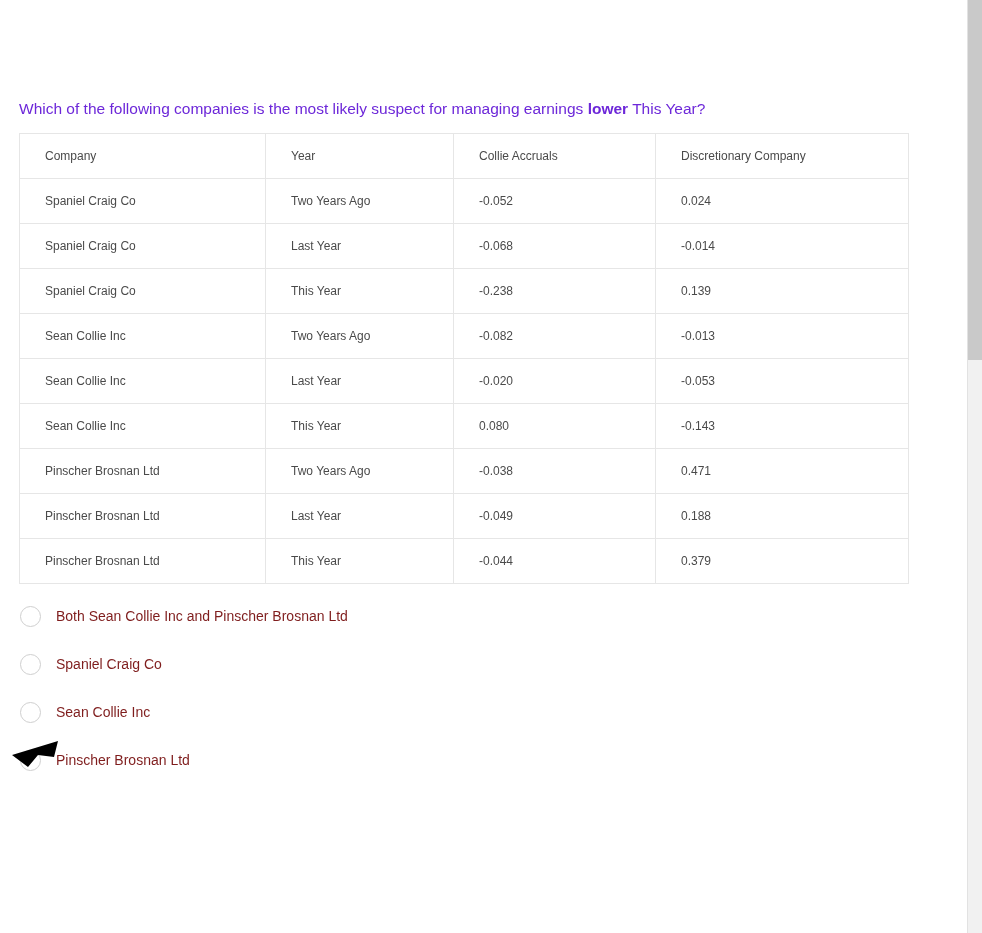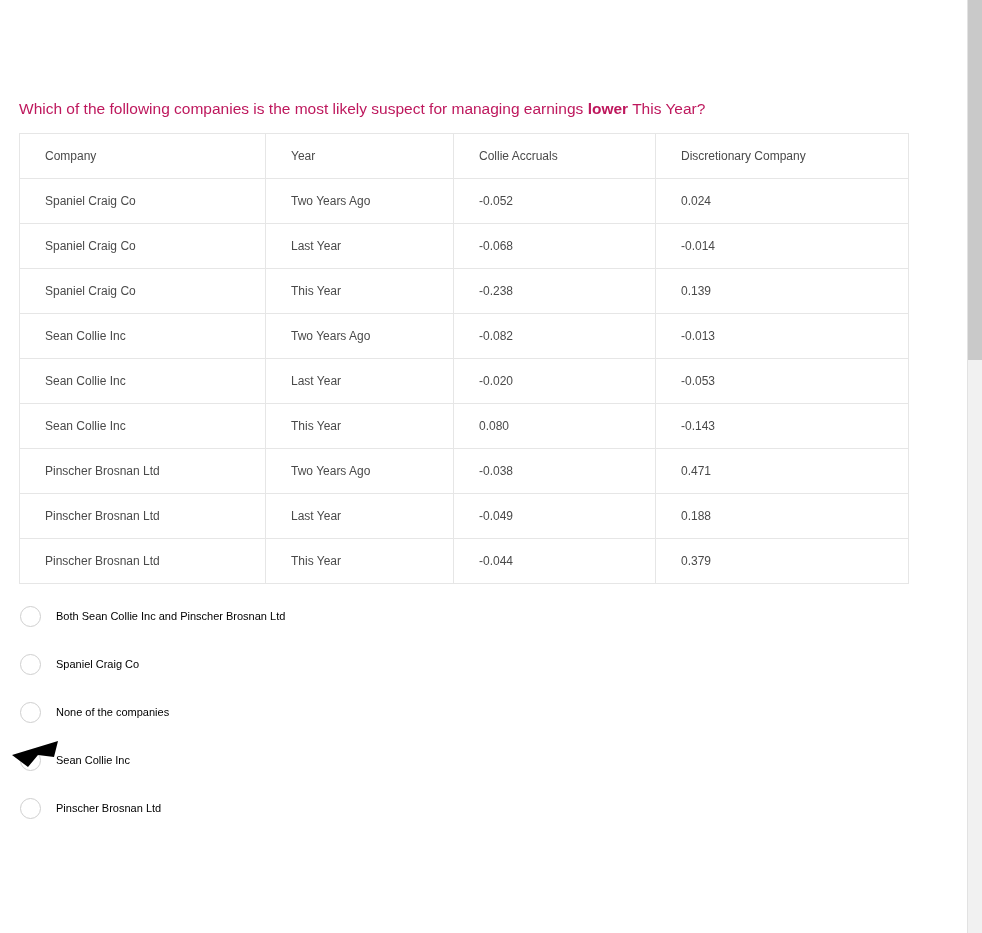--- a/index.html
+++ b/index.html
@@ -44,21 +44,21 @@
     height: 933px;
   }
 
   .question {
     position: absolute;
     left: 19px;
     top: 83px;
     width: 900px;
     font-size: 15.5px;
     line-height: 1.35;
-    color: #be185d;
+    color: #6d28d9;
   }
   .question b {
     font-weight: bold;
   }
 
   table.accruals {
     position: absolute;
     left: 19px;
     top: 133px;
     width: 889px;
@@ -102,22 +102,22 @@
     height: 21px;
     border: 1.6px solid #cfcfcf;
     border-radius: 50%;
     background: #ffffff;
     box-sizing: border-box;
     flex: 0 0 auto;
     margin-left: 1px;
   }
   .option-label {
     margin-left: 15px;
-    font-size: 11px;
-    color: #000000;
+    font-size: 14px;
+    color: #7f1d1d;
   }
 
   
   .cursor {
     position: absolute;
     left: 8px;
     top: 735px;
     width: 60px;
     height: 38px;
     pointer-events: none;
@@ -209,24 +209,20 @@
     <div class="option">
       <span class="radio"></span>
       <span class="option-label">Both Sean Collie Inc and Pinscher Brosnan Ltd</span>
     </div>
     <div class="option">
       <span class="radio"></span>
       <span class="option-label">Spaniel Craig Co</span>
     </div>
     <div class="option">
       <span class="radio"></span>
-      <span class="option-label">None of the companies</span>
-    </div>
-    <div class="option">
-      <span class="radio"></span>
       <span class="option-label">Sean Collie Inc</span>
     </div>
     <div class="option">
       <span class="radio"></span>
       <span class="option-label">Pinscher Brosnan Ltd</span>
     </div>
   </div>
 
   <svg class="cursor" viewBox="0 0 60 38" xmlns="http://www.w3.org/2000/svg">
     <path d="M4 20 L50 6 L46 22 L30 20 L20 32 Z" fill="#000000"></path>

